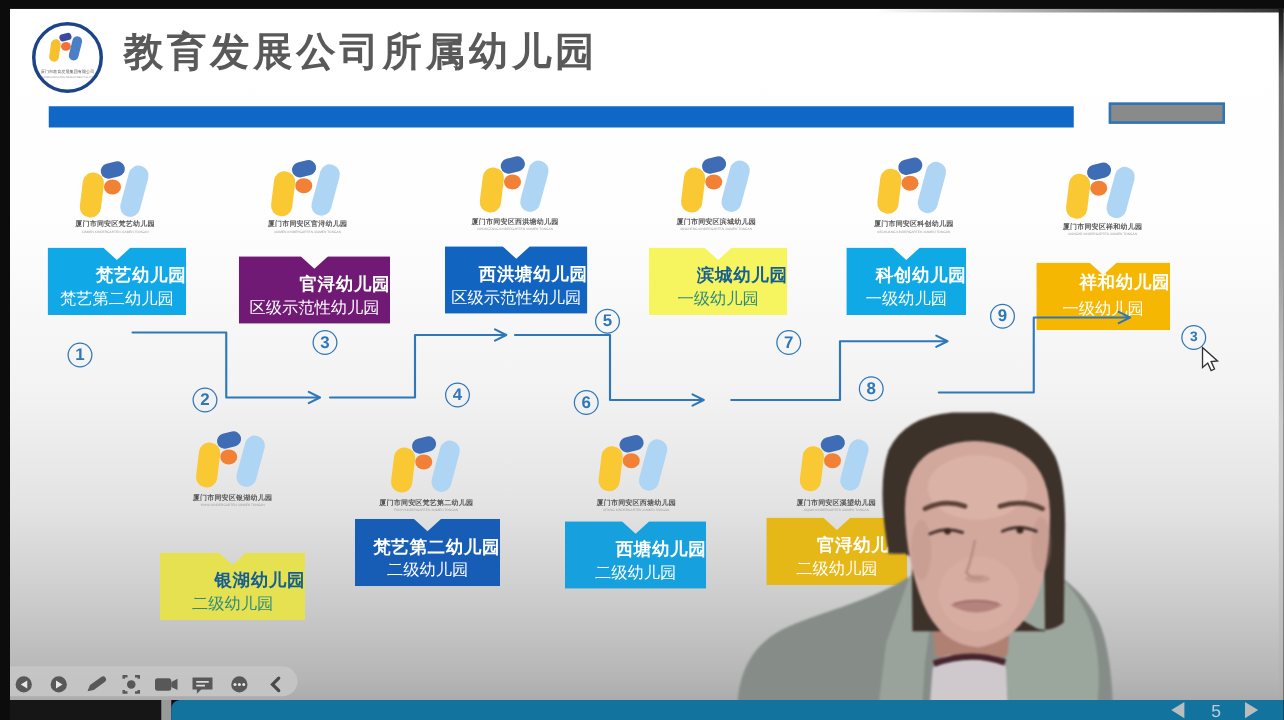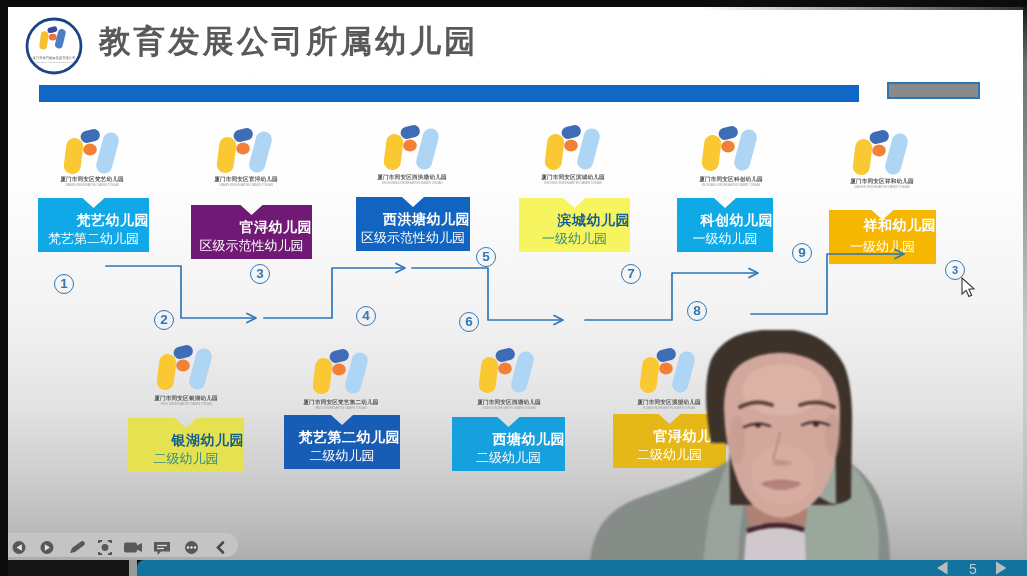--- a/index.html
+++ b/index.html
@@ -114,21 +114,21 @@
       <div class="t2">一级幼儿园</div>
     </div>
   <div class="card" style="left:677px;top:198px;width:96px;background:#0fa9e6">
     <div class="t1">科创幼儿园</div>
       <div class="t2">一级幼儿园</div>
     </div>
   <div class="card hi" style="left:829px;top:210px;width:107px;background:#f6b703">
     <div class="t1">祥和幼儿园</div>
       <div class="t2">一级幼儿园</div>
     </div>
-  <div class="card dark" style="left:128px;top:418px;width:116px;background:#e6e150">
+  <div class="card dark" style="left:128px;top:442px;width:116px;background:#e6e150">
     <div class="t1">银湖幼儿园</div>
       <div class="t2">二级幼儿园</div>
     </div>
   <div class="card" style="left:284px;top:415px;width:116px;background:#175cb5">
     <div class="t1">梵艺第二幼儿园</div>
       <div class="t2">二级幼儿园</div>
     </div>
   <div class="card" style="left:452px;top:417px;width:113px;background:#16a0de">
     <div class="t1">西塘幼儿园</div>
       <div class="t2">二级幼儿园</div>

